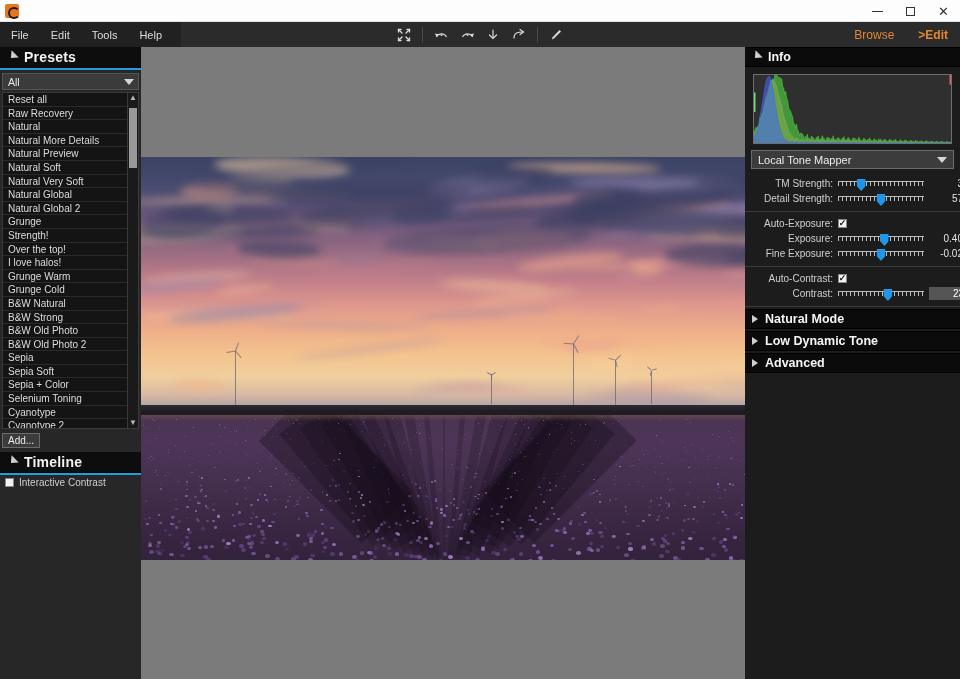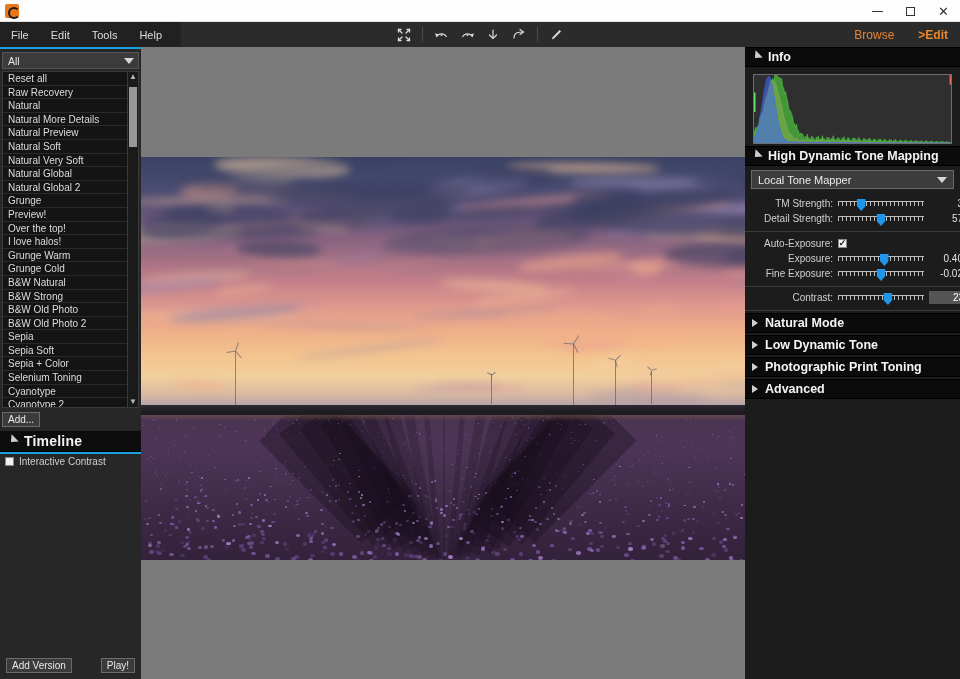--- a/index.html
+++ b/index.html
@@ -323,40 +323,44 @@
   <div id="modeswitch">
     <span class="mode-tab">Browse</span>
     <span class="mode-tab active">&gt;Edit</span>
   </div>
 </div>
 
 <div id="body">
 
   <div id="left">
 
+    <div class="panel-header">
+      <span class="tri-down"></span>
+      <span class="ptitle">Presets</span>
+    </div>
     <div class="accentline"></div>
 
     <div id="preset-filter">
       <span>All</span>
       <span class="dd-arrow"></span>
     </div>
 
     <div id="preset-list-wrap">
       <div id="preset-list">
           <div class="preset-item">Reset all</div>
           <div class="preset-item">Raw Recovery</div>
           <div class="preset-item">Natural</div>
           <div class="preset-item">Natural More Details</div>
           <div class="preset-item">Natural Preview</div>
           <div class="preset-item">Natural Soft</div>
           <div class="preset-item">Natural Very Soft</div>
           <div class="preset-item">Natural Global</div>
           <div class="preset-item">Natural Global 2</div>
           <div class="preset-item">Grunge</div>
-          <div class="preset-item">Preview!</div>
+          <div class="preset-item">Strength!</div>
           <div class="preset-item">Over the top!</div>
           <div class="preset-item">I love halos!</div>
           <div class="preset-item">Grunge Warm</div>
           <div class="preset-item">Grunge Cold</div>
           <div class="preset-item">B&amp;W Natural</div>
           <div class="preset-item">B&amp;W Strong</div>
           <div class="preset-item">B&amp;W Old Photo</div>
           <div class="preset-item">B&amp;W Old Photo 2</div>
           <div class="preset-item">Sepia</div>
           <div class="preset-item">Sepia Soft</div>
@@ -383,24 +387,20 @@
       </div>
       <div class="accentline"></div>
 
       <div id="interactive-row">
         <span class="cbox"></span>
         <span>Interactive Contrast</span>
       </div>
 
       <div id="timeline-fill"></div>
 
-      <div id="bottom-btns">
-        <div class="small-btn">Add Version</div>
-        <div class="small-btn">Play!</div>
-      </div>
     </div>
   </div>
 
   <div id="canvas">
     <div id="photo">
       <div id="sky"></div>
       <div id="clouds">
           <div class="cloud" style="left: 12.0089%; top: 0%; width: 136.477px; height: 19.5883px; background: rgb(249, 214, 168); opacity: 0.520764; transform: rotate(2.14022deg);"></div>
           <div class="cloud" style="left: 44.9127%; top: 38.3155%; width: 145.114px; height: 5.3284px; background: rgb(138, 127, 168); opacity: 0.491535; transform: rotate(-3.27517deg);"></div>
           <div class="cloud" style="left: 70.884%; top: 4.85749%; width: 178.362px; height: 15.4167px; background: rgb(138, 127, 168); opacity: 0.61121; transform: rotate(1.10679deg);"></div>
@@ -1466,24 +1466,20 @@
               <path d="M0,70 L0.00,62.37 L1.01,60.15 L2.01,57.81 L3.02,58.15 L4.02,54.54 L5.03,52.83 L6.03,46.24 L7.04,44.67 L8.04,39.81 L9.05,38.24 L10.05,32.01 L11.06,27.25 L12.06,22.12 L13.07,18.72 L14.07,16.76 L15.08,12.05 L16.08,9.79 L17.09,5.11 L18.09,6.74 L19.10,5.43 L20.10,8.21 L21.11,6.67 L22.11,9.28 L23.12,11.49 L24.12,16.61 L25.13,21.12 L26.13,23.81 L27.14,28.21 L28.14,31.06 L29.15,38.47 L30.15,41.35 L31.16,46.86 L32.16,47.15 L33.17,51.88 L34.17,54.21 L35.18,58.74 L36.18,60.07 L37.19,60.60 L38.19,61.96 L39.20,62.79 L40.20,66.34 L41.21,65.36 L42.21,66.87 L43.22,64.33 L44.22,67.08 L45.23,66.68 L46.23,68.77 L47.24,66.97 L48.24,66.61 L49.25,66.71 L50.25,67.41 L51.26,69.08 L52.26,67.17 L53.27,67.75 L54.27,65.68 L55.28,68.59 L56.28,67.60 L57.29,69.07 L58.29,66.55 L59.30,67.13 L60.30,67.24 L61.31,68.40 L62.31,68.78 L63.32,67.03 L64.32,67.51 L65.33,66.47 L66.33,69.22 L67.34,67.76 L68.34,68.74 L69.35,66.28 L70.35,67.81 L71.36,67.77 L72.36,68.96 L73.37,68.23 L74.37,67.07 L75.38,67.62 L76.38,67.46 L77.39,69.49 L78.39,67.71 L79.40,68.41 L80.40,66.49 L81.41,68.61 L82.41,68.19 L83.42,69.13 L84.42,67.72 L85.43,67.42 L86.43,68.01 L87.44,68.34 L88.44,69.40 L89.45,67.64 L90.45,68.28 L91.46,67.10 L92.46,69.28 L93.47,68.40 L94.47,69.05 L95.48,67.48 L96.48,68.03 L97.49,68.47 L98.49,68.94 L99.50,69.08 L100.50,67.71 L101.51,68.41 L102.51,67.87 L103.52,69.66 L104.52,68.43 L105.53,68.92 L106.53,67.59 L107.54,68.73 L108.54,68.84 L109.55,69.22 L110.55,68.74 L111.56,67.99 L112.56,68.72 L113.57,68.59 L114.57,69.73 L115.58,68.41 L116.58,68.89 L117.59,67.99 L118.59,69.33 L119.60,69.04 L120.60,69.29 L121.61,68.56 L122.61,68.46 L123.62,69.08 L124.62,69.10 L125.63,69.60 L126.63,68.47 L127.64,69.01 L128.64,68.52 L129.65,69.71 L130.65,69.10 L131.66,69.29 L132.66,68.60 L133.67,68.99 L134.67,69.36 L135.68,69.39 L136.68,69.42 L137.69,68.66 L138.69,69.25 L139.70,69.01 L140.70,69.86 L141.71,69.10 L142.71,69.32 L143.72,68.82 L144.72,69.44 L145.73,69.52 L146.73,69.51 L147.74,69.30 L148.74,68.97 L149.75,69.49 L150.75,69.37 L151.76,69.85 L152.76,69.14 L153.77,69.43 L154.77,69.13 L155.78,69.75 L156.78,69.57 L157.79,69.56 L158.79,69.31 L159.80,69.31 L160.80,69.68 L161.81,69.59 L162.81,69.77 L163.82,69.25 L164.82,69.58 L165.83,69.42 L166.83,69.90 L167.84,69.58 L168.84,69.61 L169.85,69.41 L170.85,69.60 L171.86,69.79 L172.86,69.70 L173.87,69.71 L174.87,69.41 L175.88,69.74 L176.88,69.64 L177.89,69.93 L178.89,69.59 L179.90,69.69 L180.90,69.57 L181.91,69.81 L182.91,69.83 L183.92,69.75 L184.92,69.71 L185.93,69.60 L186.93,69.85 L187.94,69.77 L188.94,69.92 L189.95,69.64 L190.95,69.78 L191.96,69.71 L192.96,69.92 L193.97,69.84 L194.97,69.80 L195.98,69.75 L196.98,69.76 L197.99,69.92 L198.99,69.84 L200.00,69.90 L200,70 Z" fill="#e06666" fill-opacity="0.55" stroke="#e06666" stroke-width="0.6" stroke-opacity="0.9"></path>
               <path d="M0,70 L0.00,58.94 L1.01,56.20 L2.01,53.59 L3.02,56.36 L4.02,52.24 L5.03,52.09 L6.03,43.36 L7.04,44.33 L8.04,39.55 L9.05,41.11 L10.05,34.16 L11.06,29.90 L12.06,24.74 L13.07,22.38 L14.07,22.09 L15.08,15.93 L16.08,13.40 L17.09,5.30 L18.09,7.78 L19.10,3.64 L20.10,5.98 L21.11,0.00 L22.11,0.00 L23.12,0.00 L24.12,1.45 L25.13,3.57 L26.13,2.25 L27.14,4.27 L28.14,3.78 L29.15,12.37 L30.15,13.14 L31.16,19.57 L32.16,17.01 L33.17,23.56 L34.17,26.35 L35.18,33.97 L36.18,36.15 L37.19,37.34 L38.19,40.47 L39.20,42.91 L40.20,50.74 L41.21,50.07 L42.21,54.19 L43.22,50.58 L44.22,57.04 L45.23,57.39 L46.23,62.42 L47.24,59.85 L48.24,59.94 L49.25,60.79 L50.25,62.71 L51.26,66.42 L52.26,63.10 L53.27,64.54 L54.27,60.72 L55.28,66.62 L56.28,64.81 L57.29,67.81 L58.29,62.92 L59.30,64.11 L60.30,64.36 L61.31,66.71 L62.31,67.49 L63.32,63.99 L64.32,64.95 L65.33,62.84 L66.33,68.40 L67.34,65.42 L68.34,67.42 L69.35,62.36 L70.35,65.49 L71.36,65.39 L72.36,67.84 L73.37,66.31 L74.37,63.88 L75.38,65.01 L76.38,64.64 L77.39,68.93 L78.39,65.14 L79.40,66.61 L80.40,62.49 L81.41,67.01 L82.41,66.09 L83.42,68.11 L84.42,65.02 L85.43,64.36 L86.43,65.62 L87.44,66.33 L88.44,68.66 L89.45,64.74 L90.45,66.14 L91.46,63.46 L92.46,68.37 L93.47,66.35 L94.47,67.83 L95.48,64.20 L96.48,65.45 L97.49,66.45 L98.49,67.52 L99.50,67.83 L100.50,64.59 L101.51,66.22 L102.51,64.92 L103.52,69.19 L104.52,66.20 L105.53,67.37 L106.53,64.11 L107.54,66.88 L108.54,67.14 L109.55,68.07 L110.55,66.84 L111.56,64.95 L112.56,66.76 L113.57,66.40 L114.57,69.32 L115.58,65.90 L116.58,67.12 L117.59,64.74 L118.59,68.24 L119.60,67.46 L120.60,68.11 L121.61,66.13 L122.61,65.84 L123.62,67.49 L124.62,67.54 L125.63,68.90 L126.63,65.74 L127.64,67.24 L128.64,65.81 L129.65,69.18 L130.65,67.42 L131.66,67.95 L132.66,65.93 L133.67,67.03 L134.67,68.11 L135.68,68.18 L136.68,68.26 L137.69,65.97 L138.69,67.70 L139.70,66.96 L140.70,69.57 L141.71,67.20 L142.71,67.87 L143.72,66.27 L144.72,68.22 L145.73,68.44 L146.73,68.40 L147.74,67.72 L148.74,66.60 L149.75,68.31 L150.75,67.90 L151.76,69.48 L152.76,67.05 L153.77,68.03 L154.77,66.97 L155.78,69.12 L156.78,68.48 L157.79,68.43 L158.79,67.51 L159.80,67.48 L160.80,68.84 L161.81,68.48 L162.81,69.14 L163.82,67.15 L164.82,68.41 L165.83,67.77 L166.83,69.60 L167.84,68.34 L168.84,68.46 L169.85,67.66 L170.85,68.40 L171.86,69.15 L172.86,68.76 L173.87,68.80 L174.87,67.53 L175.88,68.88 L176.88,68.44 L177.89,69.71 L178.89,68.21 L179.90,68.62 L180.90,68.06 L181.91,69.14 L182.91,69.22 L183.92,68.86 L184.92,68.64 L185.93,68.12 L186.93,69.30 L187.94,68.90 L188.94,69.60 L189.95,68.22 L190.95,68.91 L191.96,68.56 L192.96,69.60 L193.97,69.15 L194.97,68.94 L195.98,68.68 L196.98,68.75 L197.99,69.56 L198.99,69.14 L200.00,69.42 L200,70 Z" fill="#52d642" fill-opacity="0.62" stroke="#52d642" stroke-width="0.6" stroke-opacity="0.9"></path>
               <path d="M0,70 L0.00,64.66 L1.01,62.52 L2.01,59.88 L3.02,57.87 L4.02,53.60 L5.03,49.56 L6.03,42.88 L7.04,37.88 L8.04,31.18 L9.05,25.83 L10.05,18.68 L11.06,12.68 L12.06,7.34 L13.07,3.86 L14.07,2.30 L15.08,0.99 L16.08,2.15 L17.09,3.57 L18.09,8.79 L19.10,13.53 L20.10,20.45 L21.11,25.61 L22.11,32.30 L23.12,38.30 L24.12,44.82 L25.13,50.26 L26.13,54.06 L27.14,57.76 L28.14,60.07 L29.15,63.68 L30.15,64.89 L31.16,66.85 L32.16,66.40 L33.17,67.67 L34.17,67.90 L35.18,69.04 L36.18,68.91 L37.19,68.54 L38.19,68.58 L39.20,68.49 L40.20,69.59 L41.21,68.93 L42.21,69.32 L43.22,68.15 L44.22,69.13 L45.23,68.89 L46.23,69.66 L47.24,68.91 L48.24,68.74 L49.25,68.76 L50.25,69.03 L51.26,69.66 L52.26,68.93 L53.27,69.16 L54.27,68.38 L55.28,69.48 L56.28,69.11 L57.29,69.65 L58.29,68.73 L59.30,68.95 L60.30,69.00 L61.31,69.42 L62.31,69.56 L63.32,68.95 L64.32,69.12 L65.33,68.77 L66.33,69.73 L67.34,69.23 L68.34,69.57 L69.35,68.74 L70.35,69.26 L71.36,69.26 L72.36,69.66 L73.37,69.42 L74.37,69.05 L75.38,69.23 L76.38,69.19 L77.39,69.84 L78.39,69.28 L79.40,69.51 L80.40,68.92 L81.41,69.58 L82.41,69.45 L83.42,69.74 L84.42,69.32 L85.43,69.24 L86.43,69.42 L87.44,69.52 L88.44,69.83 L89.45,69.34 L90.45,69.52 L91.46,69.20 L92.46,69.80 L93.47,69.57 L94.47,69.75 L95.48,69.33 L96.48,69.49 L97.49,69.61 L98.49,69.73 L99.50,69.77 L100.50,69.43 L101.51,69.61 L102.51,69.48 L103.52,69.92 L104.52,69.63 L105.53,69.75 L106.53,69.44 L107.54,69.71 L108.54,69.74 L109.55,69.83 L110.55,69.72 L111.56,69.57 L112.56,69.73 L113.57,69.70 L114.57,69.94 L115.58,69.68 L116.58,69.78 L117.59,69.60 L118.59,69.87 L119.60,69.82 L120.60,69.87 L121.61,69.73 L122.61,69.72 L123.62,69.83 L124.62,69.84 L125.63,69.93 L126.63,69.74 L127.64,69.83 L128.64,69.75 L129.65,69.95 L130.65,69.85 L131.66,69.89 L132.66,69.78 L133.67,69.84 L134.67,69.90 L135.68,69.91 L136.68,69.91 L137.69,69.81 L138.69,69.89 L139.70,69.86 L140.70,69.98 L141.71,69.88 L142.71,69.91 L143.72,69.85 L144.72,69.93 L145.73,69.94 L146.73,69.94 L147.74,69.92 L148.74,69.88 L149.75,69.94 L150.75,69.93 L151.76,69.98 L152.76,69.90 L153.77,69.94 L154.77,69.91 L155.78,69.97 L156.78,69.96 L157.79,69.96 L158.79,69.93 L159.80,69.93 L160.80,69.97 L161.81,69.96 L162.81,69.98 L163.82,69.93 L164.82,69.96 L165.83,69.95 L166.83,69.99 L167.84,69.97 L168.84,69.97 L169.85,69.95 L170.85,69.97 L171.86,69.98 L172.86,69.98 L173.87,69.98 L174.87,69.96 L175.88,69.98 L176.88,69.98 L177.89,70.00 L178.89,69.97 L179.90,69.98 L180.90,69.97 L181.91,69.99 L182.91,69.99 L183.92,69.99 L184.92,69.98 L185.93,69.98 L186.93,69.99 L187.94,69.99 L188.94,70.00 L189.95,69.98 L190.95,69.99 L191.96,69.99 L192.96,70.00 L193.97,69.99 L194.97,69.99 L195.98,69.99 L196.98,69.99 L197.99,70.00 L198.99,69.99 L200.00,70.00 L200,70 Z" fill="#4169f0" fill-opacity="0.6" stroke="#4169f0" stroke-width="0.6" stroke-opacity="0.9"></path>
               <rect x="0" y="18" width="1.5" height="20" fill="#6fe06f"></rect>
               <rect x="198.5" y="0" width="1.5" height="10" fill="#e06666"></rect>
             </g>
         </svg>
       </div>
     </div>
 
-    <div class="rpanel-header">
-      <span class="tri-down"></span>
-      <span class="rtitle">High Dynamic Tone Mapping</span>
-    </div>
 
     <div class="tm-section">
       <div id="tm-select">
         <span>Local Tone Mapper</span>
         <span class="dd-arrow"></span>
       </div>
 
       <div class="slider-block">
         <div class="slider-row">
           <span class="sl-label">TM Strength:</span>
@@ -1520,20 +1516,24 @@
           <span class="sl-label">Fine Exposure:</span>
           <span class="sl-track">
             <span class="sl-ruler"></span>
             <span class="sl-handle" style="left:50%"></span>
           </span>
           <span class="sl-value">-0.02</span>
         </div>
       </div>
 
       <div class="slider-block">
+        <div class="check-row">
+          <span class="sl-label">Auto-Contrast:</span>
+          <span class="cbox checked"></span>
+        </div>
         <div class="slider-row">
           <span class="sl-label">Contrast:</span>
           <span class="sl-track">
             <span class="sl-ruler"></span>
             <span class="sl-handle" style="left:58%"></span>
           </span>
           <span class="sl-value boxed">23</span>
         </div>
       </div>
     </div>
@@ -1542,22 +1542,18 @@
         <div class="collapsed-row">
           <span class="tri-right"></span>
           <span class="rtitle">Natural Mode</span>
         </div>
         <div class="collapsed-row">
           <span class="tri-right"></span>
           <span class="rtitle">Low Dynamic Tone</span>
         </div>
         <div class="collapsed-row">
           <span class="tri-right"></span>
-          <span class="rtitle">Photographic Print Toning</span>
-        </div>
-        <div class="collapsed-row">
-          <span class="tri-right"></span>
           <span class="rtitle">Advanced</span>
         </div>
       </div>
     <div id="right-fill"></div>
   </div>
 </div>
 
 </body></html>

